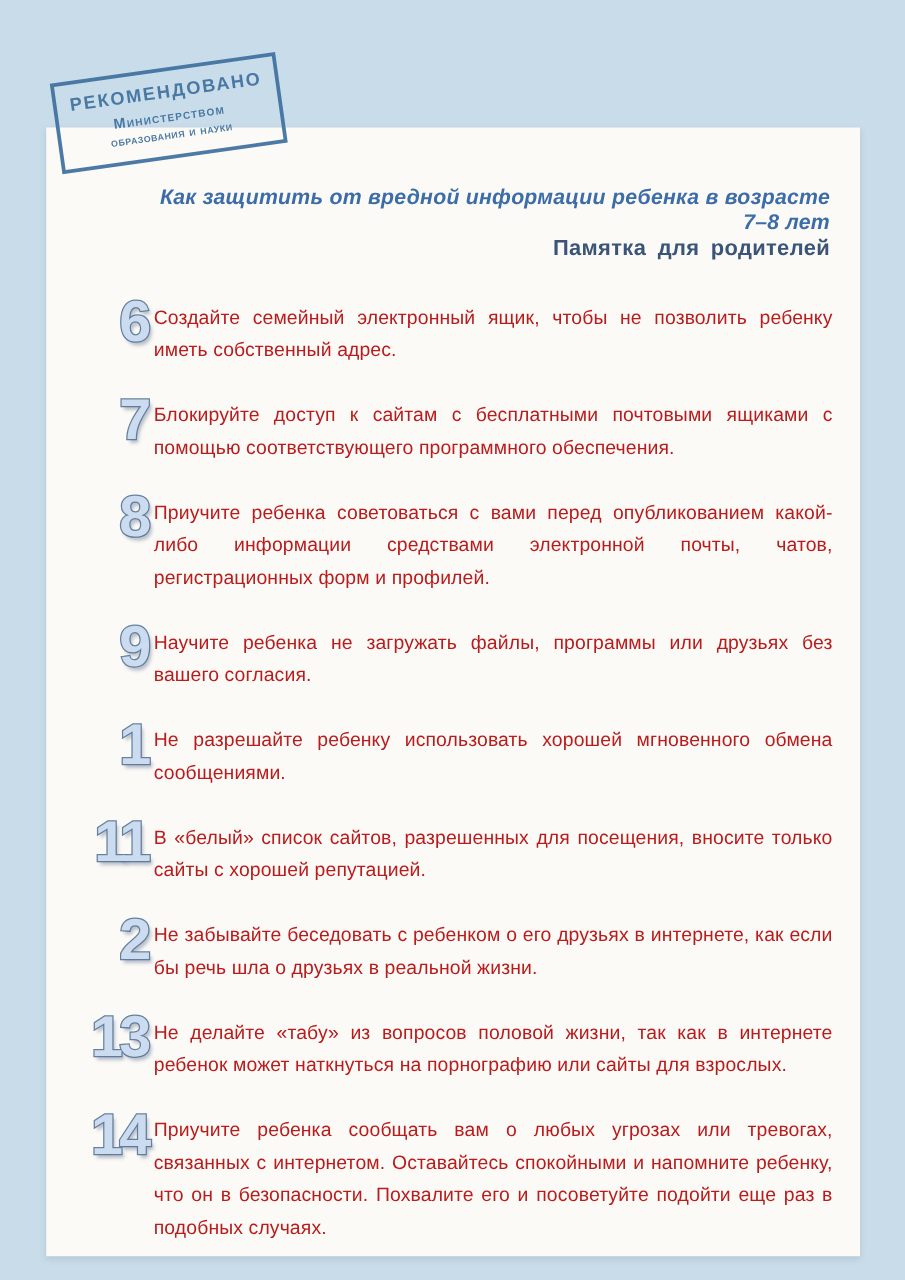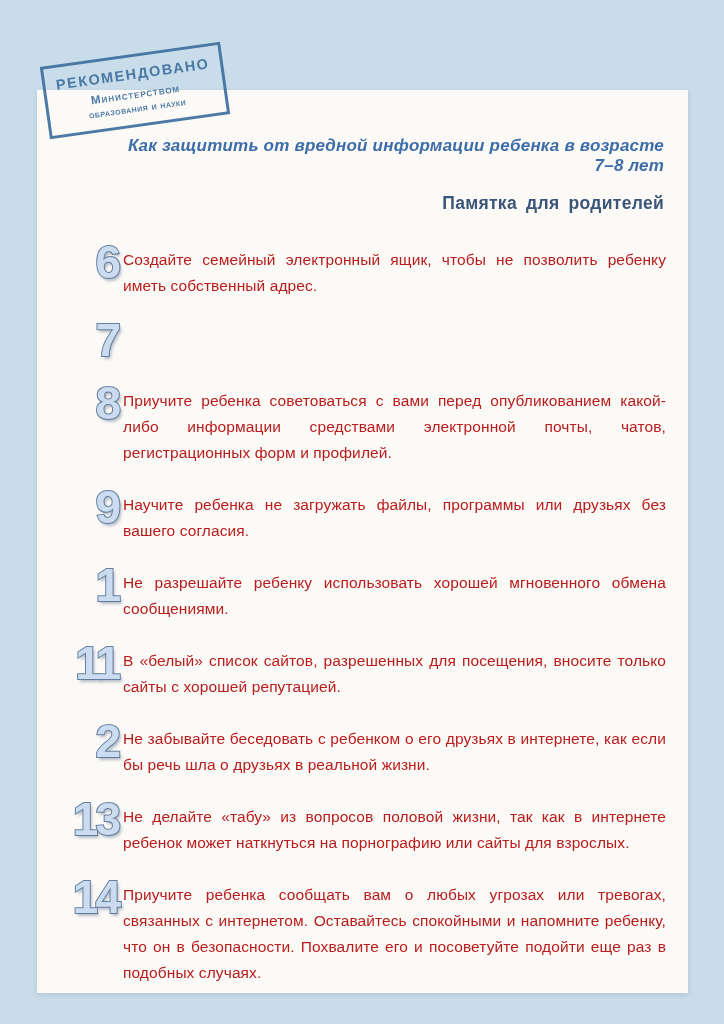--- a/index.html
+++ b/index.html
@@ -5,21 +5,21 @@
   html, body { margin: 0; padding: 0; }
   body {
     width: 724px; height: 1024px;
     background: #c9dce9;
     position: relative;
     overflow: hidden;
     font-family: "Liberation Sans", sans-serif;
   }
   .paper {
     position: absolute;
-    left: 37px; top: 90px;
+    left: 37px; top: 102px;
     width: 651px; height: 903px;
     background: #fcfaf7;
     box-shadow: 0 2px 5px rgba(80,100,120,0.18);
     box-sizing: border-box;
   }
   .stamp {
     position: absolute;
     left: 44px; top: 54px;
     width: 164px;
     transform: rotate(-8deg);
@@ -56,21 +56,21 @@
     text-align: right;
   }
   .doc-title {
     font-size: 17px;
     font-weight: bold;
     font-style: italic;
     color: #3c6da8;
     letter-spacing: 0.2px;
   }
   .doc-subtitle {
-    margin-top: 17px;
+    margin-top: 0;
     font-size: 17.5px;
     font-weight: bold;
     color: #3a5577;
     word-spacing: 4px;
     letter-spacing: 0.3px;
   }
   .list { margin-top: 33px; }
   .item {
     display: flex;
     align-items: flex-start;
@@ -111,20 +111,21 @@
     <div class="doc-subtitle">Памятка для родителей</div>
   </div>
 
   <div class="list">
     <div class="item">
       <div class="num">6</div>
       <div class="text">Создайте семейный электронный ящик, чтобы не позволить ребенку иметь собственный адрес.</div>
     </div>
     <div class="item">
       <div class="num">7</div>
+      <div class="text">Блокируйте доступ к сайтам с бесплатными почтовыми ящиками с помощью соответствующего программного обеспечения.</div>
     </div>
     <div class="item">
       <div class="num">8</div>
       <div class="text">Приучите ребенка советоваться с вами перед опубликованием какой-либо информации средствами электронной почты, чатов, регистрационных форм и профилей.</div>
     </div>
     <div class="item">
       <div class="num">9</div>
       <div class="text">Научите ребенка не загружать файлы, программы или друзьях без вашего согласия.</div>
     </div>
     <div class="item">

